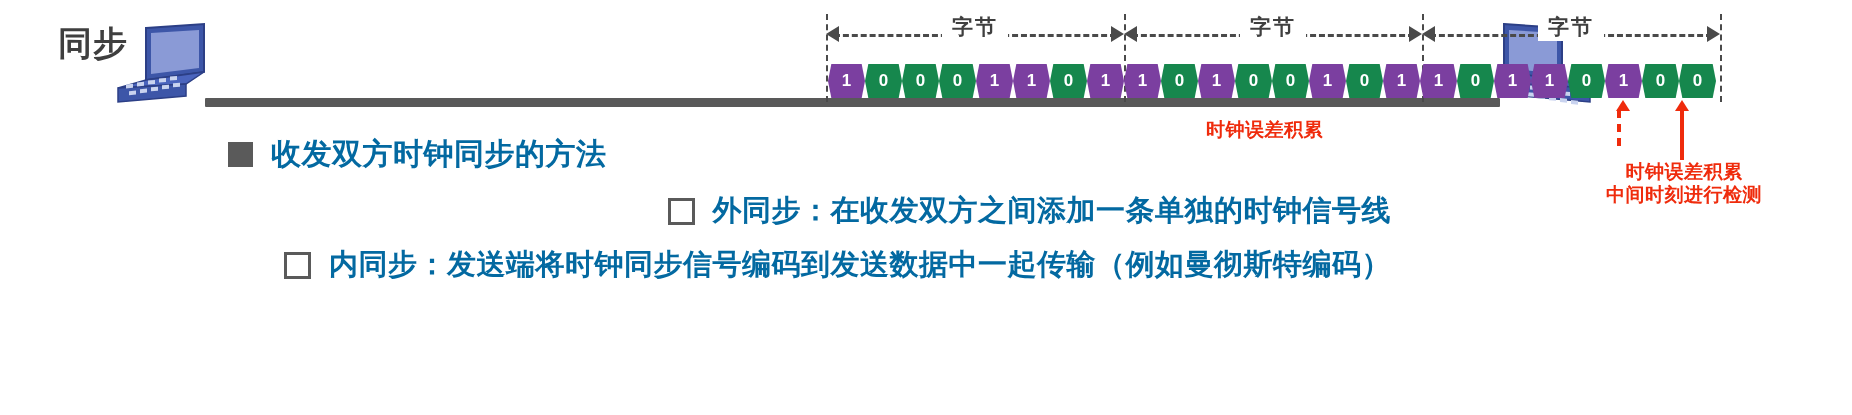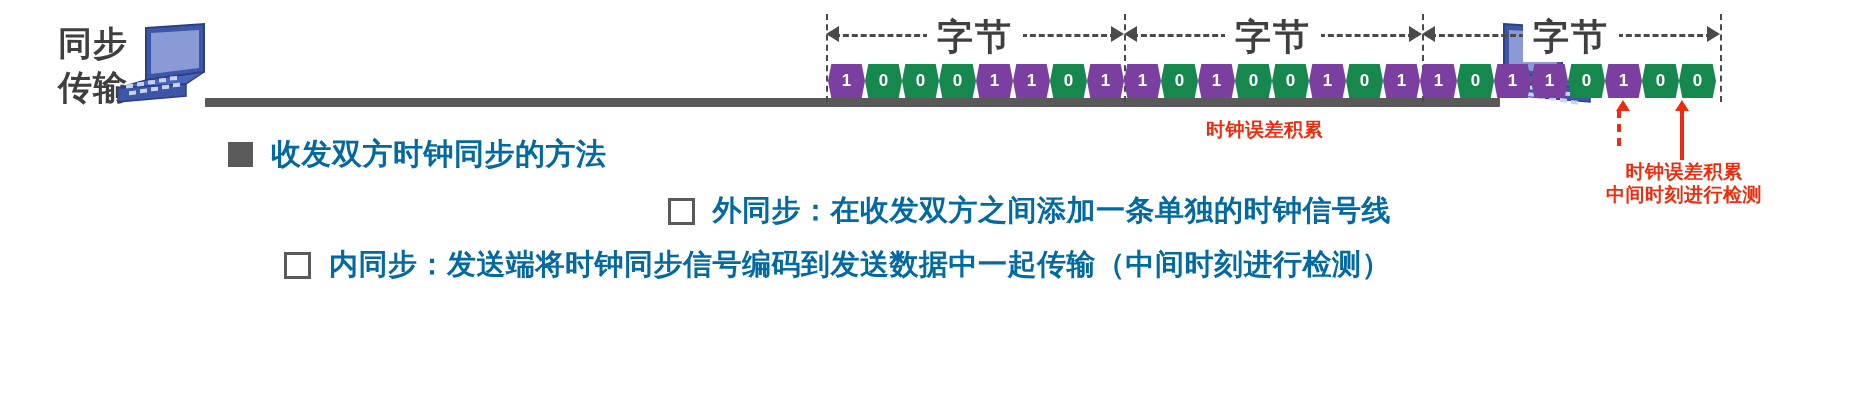--- a/index.html
+++ b/index.html
@@ -72,21 +72,21 @@
     height: 0;
     border-top: 3px dashed #4a4a4a;
   }
   .byte-span .lbl {
     position: absolute;
     left: 50%;
     top: -3px;
     transform: translateX(-50%);
     background: #ffffff;
     padding: 0 10px;
-    font-size: 36px;
+    font-size: 21px;
     font-weight: bold;
     color: #3f3f3f;
     letter-spacing: 2px;
     white-space: nowrap;
   }
   .arrowhead {
     position: absolute;
     top: 10px;
     width: 0;
     height: 0;
@@ -186,21 +186,20 @@
   }
   .b-text.small { font-size: 29px; }
 </style>
 </head>
 <body>
 
 <div id="stage">
 
   <div class="left-caption">
     <div>同步</div>
-    <div>传输</div>
   </div>
 
   <div class="wire"></div>
 
   <div class="laptop left">
     <svg viewBox="0 0 110 92" width="110" height="92" aria-hidden="true">
       <polygon points="38,6 96,2 96,50 38,58" fill="#3d56a8" stroke="#2c3f86" stroke-width="2"></polygon>
       <polygon points="43,11 91,8 91,46 43,52" fill="#8a9ad6"></polygon>
       <polygon points="10,66 38,58 96,50 78,62" fill="#4a64bd" stroke="#2c3f86" stroke-width="1.5"></polygon>
       <polygon points="10,66 78,62 78,74 10,80" fill="#3d56a8" stroke="#2c3f86" stroke-width="1.5"></polygon>
@@ -357,17 +356,17 @@
     <div class="bullet-row lvl1">
       <div class="sq-filled"></div>
       <div class="b-text">收发双方时钟同步的方法</div>
     </div>
     <div class="bullet-row lvl2">
       <div class="sq-hollow"></div>
       <div class="b-text small">外同步：在收发双方之间添加一条单独的时钟信号线</div>
     </div>
     <div class="bullet-row lvl2">
       <div class="sq-hollow"></div>
-      <div class="b-text small">内同步：发送端将时钟同步信号编码到发送数据中一起传输（中间时刻进行检测）</div>
+      <div class="b-text small">内同步：发送端将时钟同步信号编码到发送数据中一起传输（例如曼彻斯特编码）</div>
     </div>
   </div>
 
 </div>
 
 </body></html>

